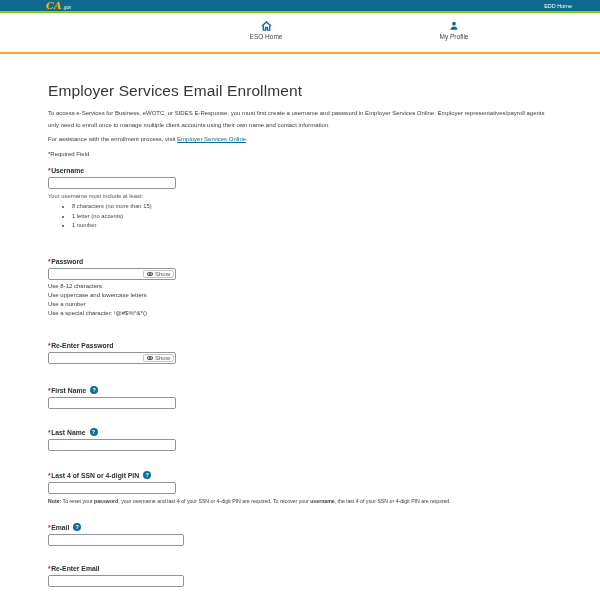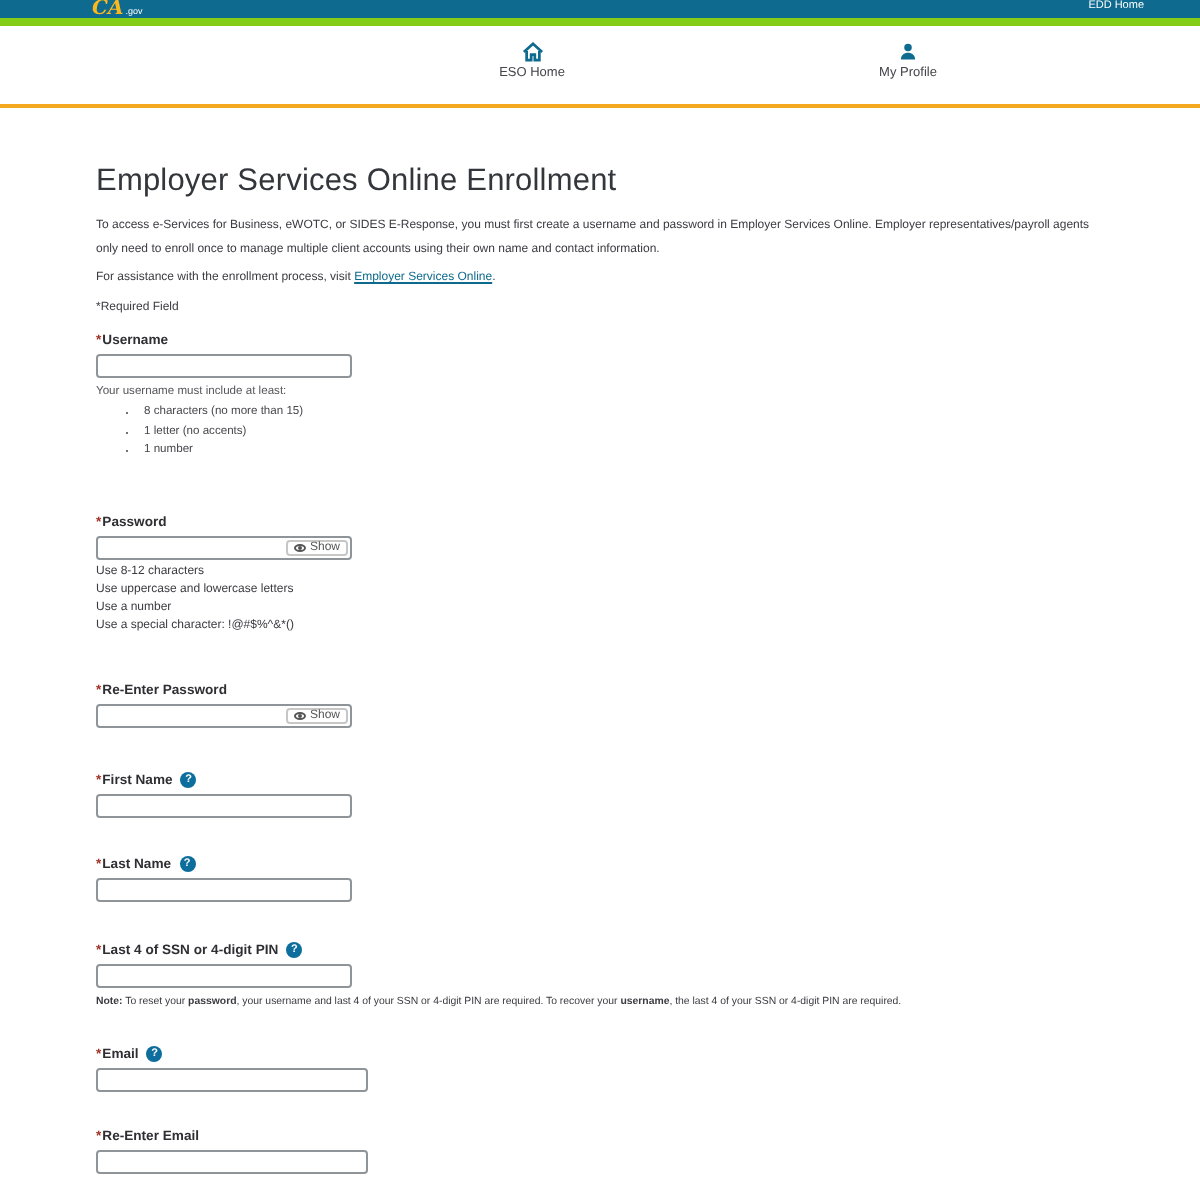--- a/index.html
+++ b/index.html
@@ -1,21 +1,21 @@
 <!DOCTYPE html>
 <html><head>
 <meta charset="utf-8">
 <style>
   * { margin:0; padding:0; box-sizing:border-box; }
   html,body { width:600px; height:600px; overflow:hidden; background:#fff;
               font-family:"Liberation Sans", sans-serif; color:#3b3a40; }
 
   
-  .topbar { height:13px; background:#0e6a8e; border-bottom:4px solid #84cc16;
-            display:flex; align-items:flex-start; justify-content:space-between;
+  .topbar { height:13px; background:#0e6a8e; border-bottom:2px solid #84cc16;
+            display:flex; align-items:center; justify-content:space-between;
             padding:0 28px 0 46px; }
   .ca-logo { display:flex; align-items:baseline; cursor:pointer; line-height:1; }
   .ca-script { font-family:"DejaVu Serif", serif; font-style:italic; font-weight:bold;
                color:#fdb81e; font-size:10px; }
   .ca-gov { color:#ffffff; font-size:4.5px; margin-left:1px; }
   .topbar-link { color:#ffffff; font-size:5.5px; text-decoration:none; cursor:pointer; }
 
   
   .header { height:39px; position:relative; background:#ffffff; }
   .edd-logo { position:absolute; left:45px; top:7px; cursor:pointer; width:78px; }
@@ -111,21 +111,21 @@
     <svg width="10" height="10" viewBox="0 0 24 24">
       <circle cx="12" cy="6.5" r="4.5" fill="#0e6a8e"></circle>
       <path d="M3.5 21 c0 -5 3.8 -8 8.5 -8 s8.5 3 8.5 8 z" fill="#0e6a8e"></path>
     </svg>
     <span>My Profile</span>
   </div>
 </div>
 <div class="gold-rule"></div>
 
 <main class="content">
-  <h1>Employer Services Online Enrollment</h1>
+  <h1>Employer Services Email Enrollment</h1>
 
   <p class="intro">To access e-Services for Business, eWOTC, or SIDES E-Response, you must first create a username and password in Employer Services Online. Employer representatives/payroll agents only need to enroll once to manage multiple client accounts using their own name and contact information.</p>
 
   <p class="assist"><span>For assistance with the enrollment process, visit </span><a class="link">Employer Services Online</a><span>.</span></p>
 
   <p class="required-legend">*Required Field</p>
 
   <section class="field mt-username">
     <div class="flabel">
       <span class="req">*</span>

